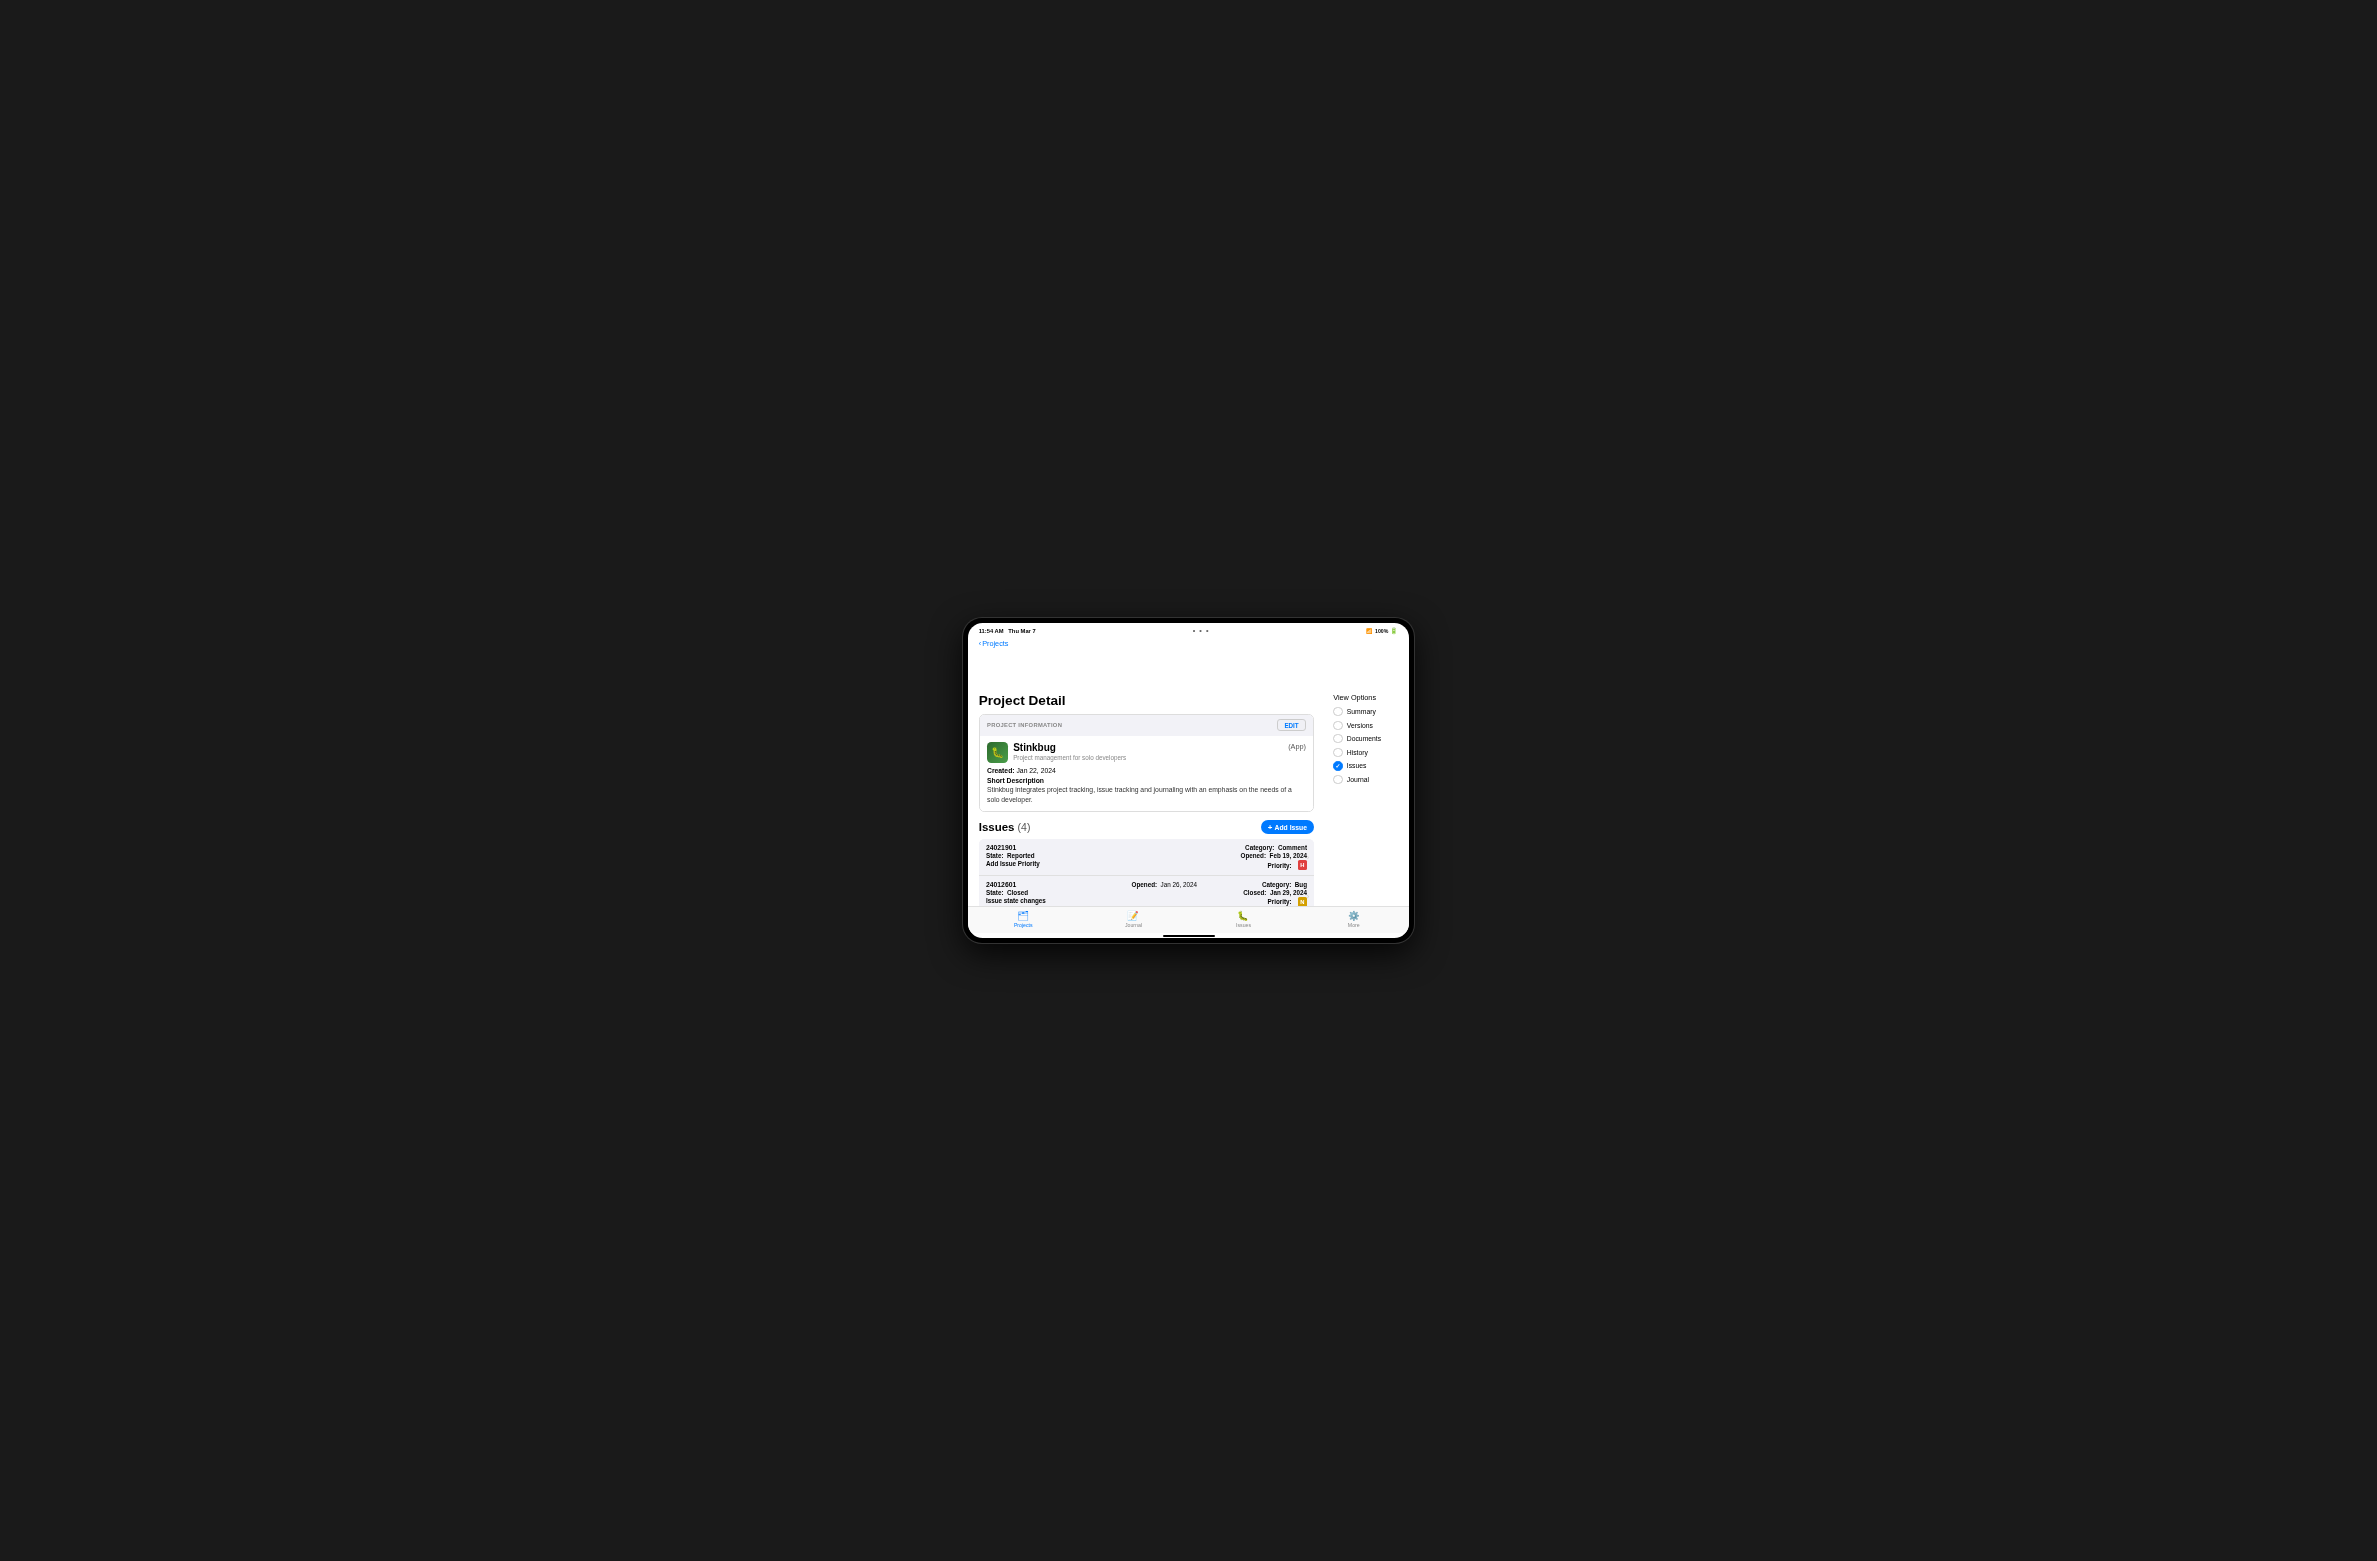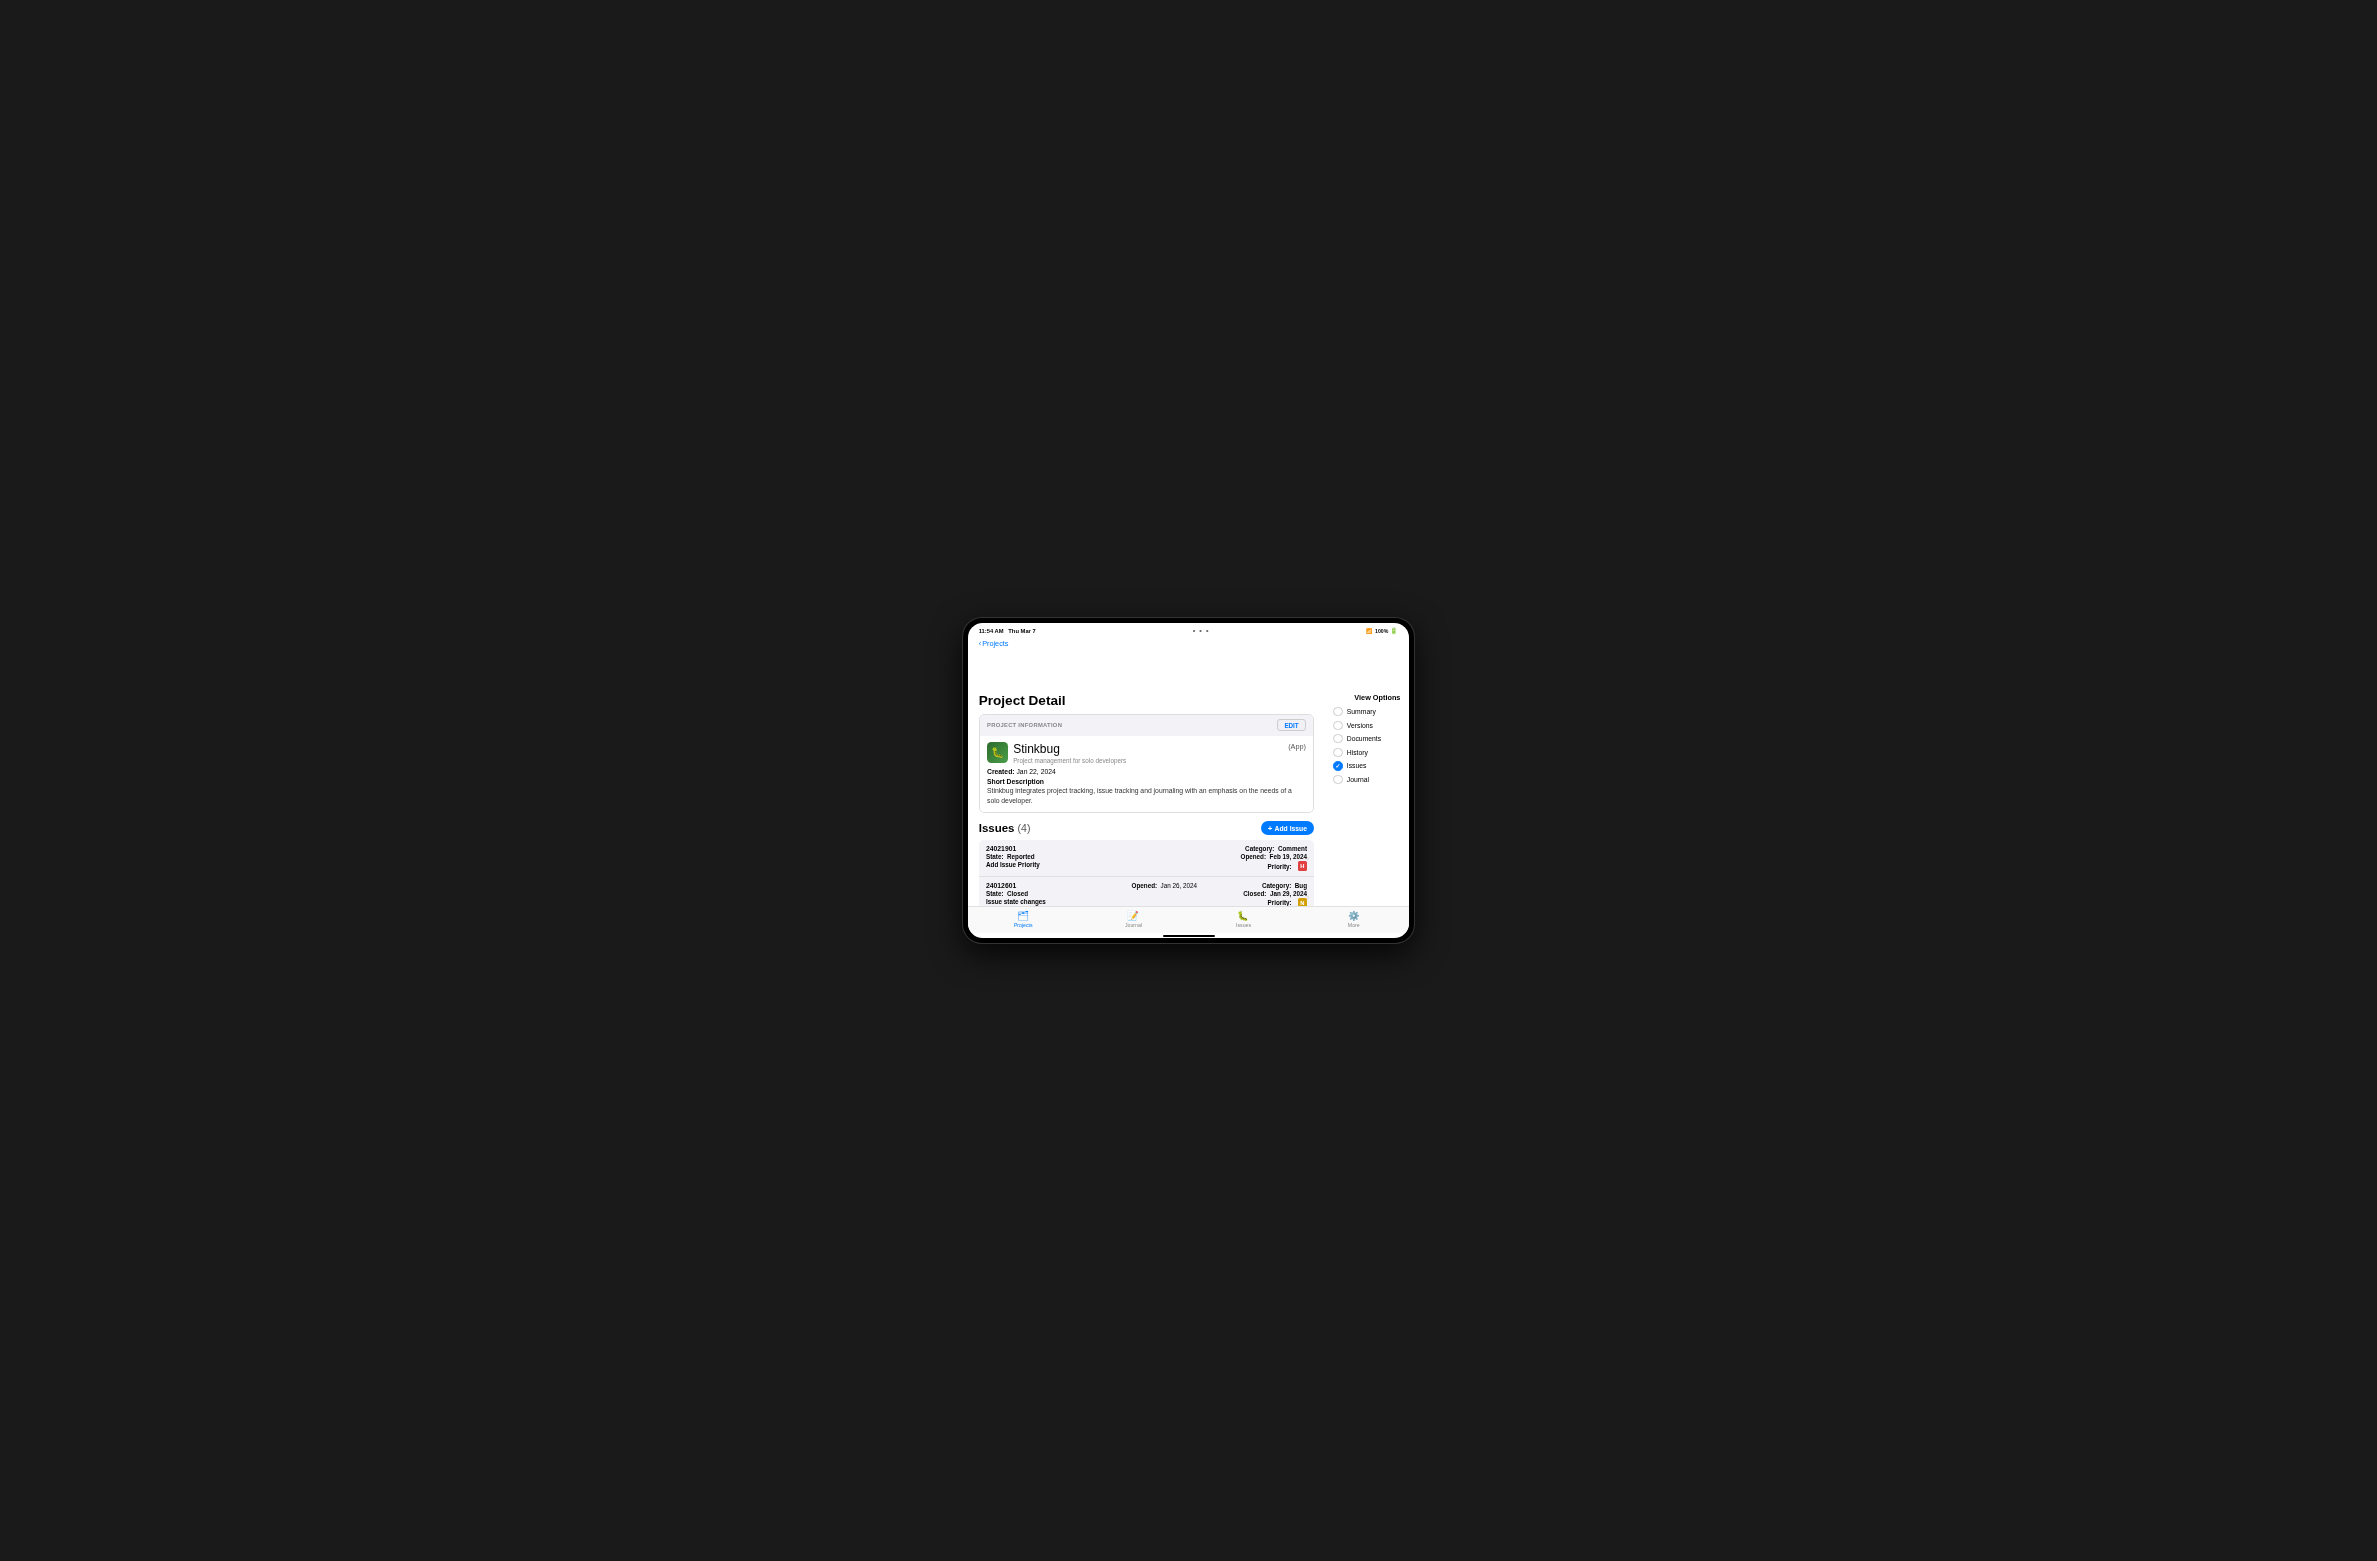--- a/index.html
+++ b/index.html
@@ -145,22 +145,22 @@
       border-radius: 4.2px;
       background: linear-gradient(135deg, #2d6a2d, #4a9e4a);
       display: flex;
       align-items: center;
       justify-content: center;
       font-size: 10.5px;
       flex-shrink: 0;
     }
 
     .project-name {
-      font-size: 12px;
-      font-weight: 400;
+      font-size: 10px;
+      font-weight: 700;
       color: #000;
     }
 
     .project-subtitle {
       font-size: 6.3px;
       color: #888;
       margin-top: 1px;
     }
 
     .project-type {
@@ -335,24 +335,23 @@
 
     
     .sidebar {
       width: 84px;
       padding: 5.2px 8.4px;
       flex-shrink: 0;
     }
 
     .view-options-title {
       font-size: 7.3px;
-      font-weight: 700;
+      font-weight: 400;
       color: #000;
       margin-bottom: 5.2px;
-      text-align: right;
     }
 
     .view-option {
       display: flex;
       align-items: center;
       gap: 4.2px;
       margin-bottom: 4.2px;
       justify-content: flex-start;
       cursor: pointer;
     }

